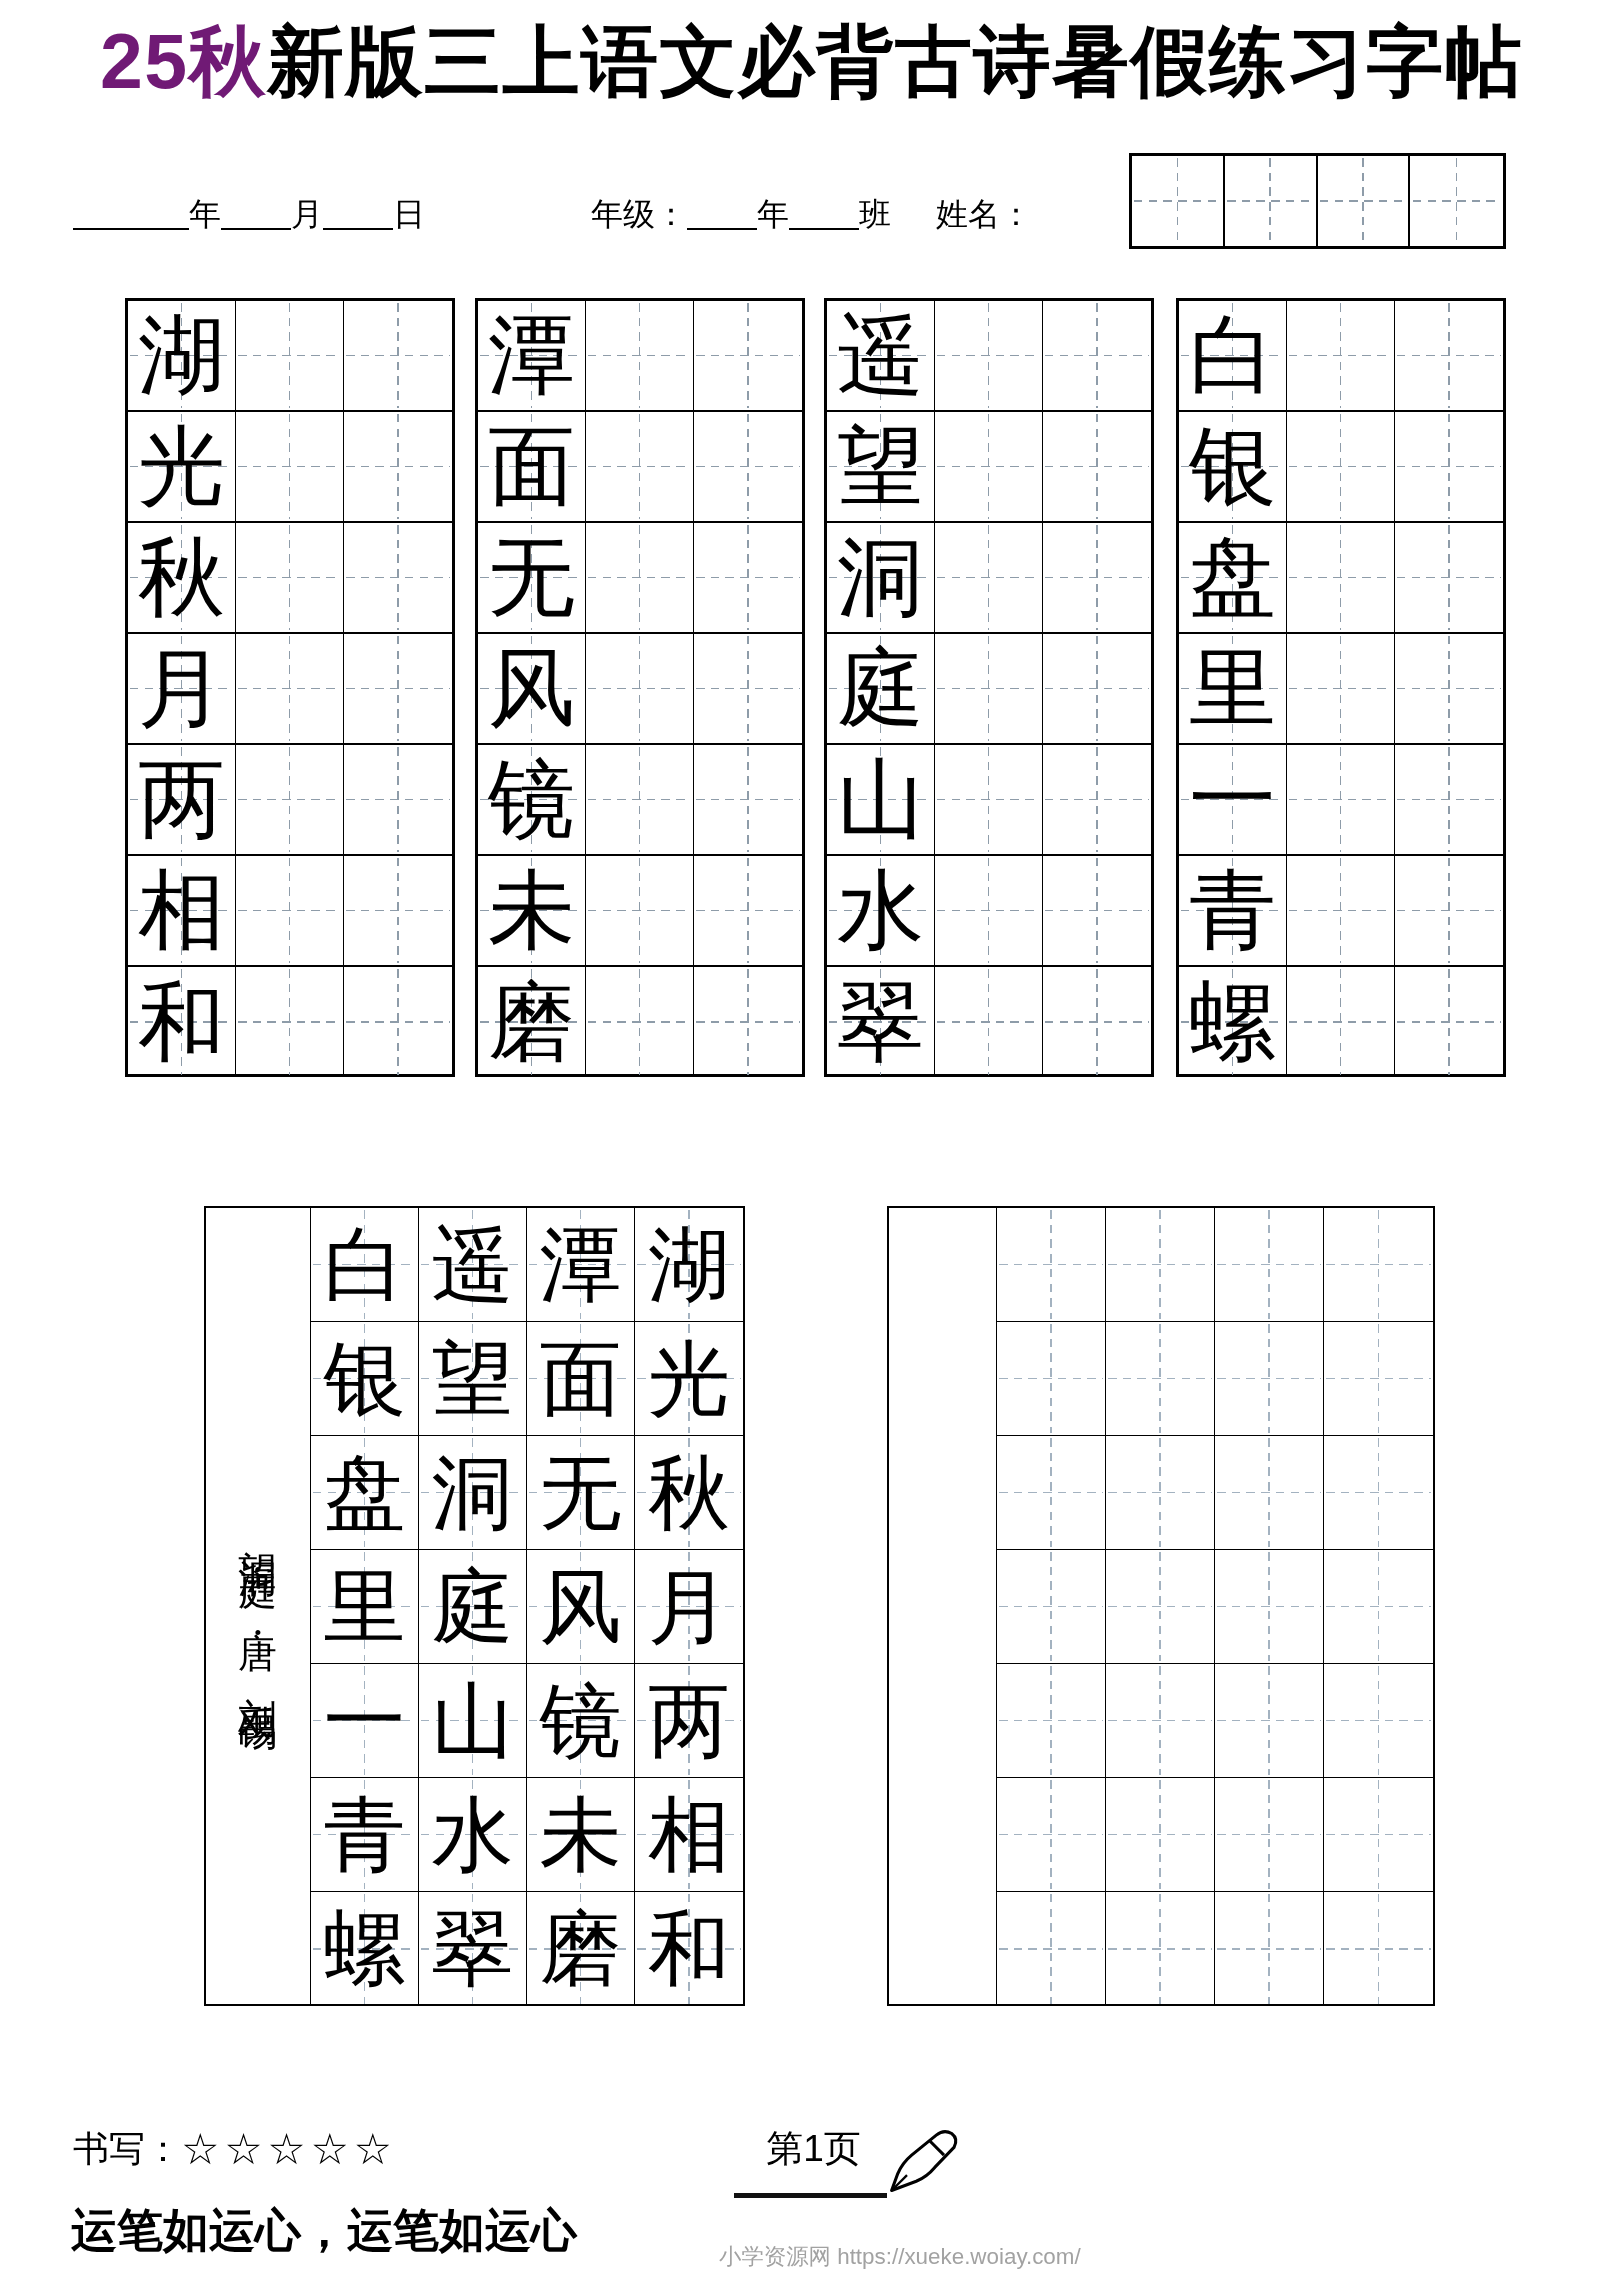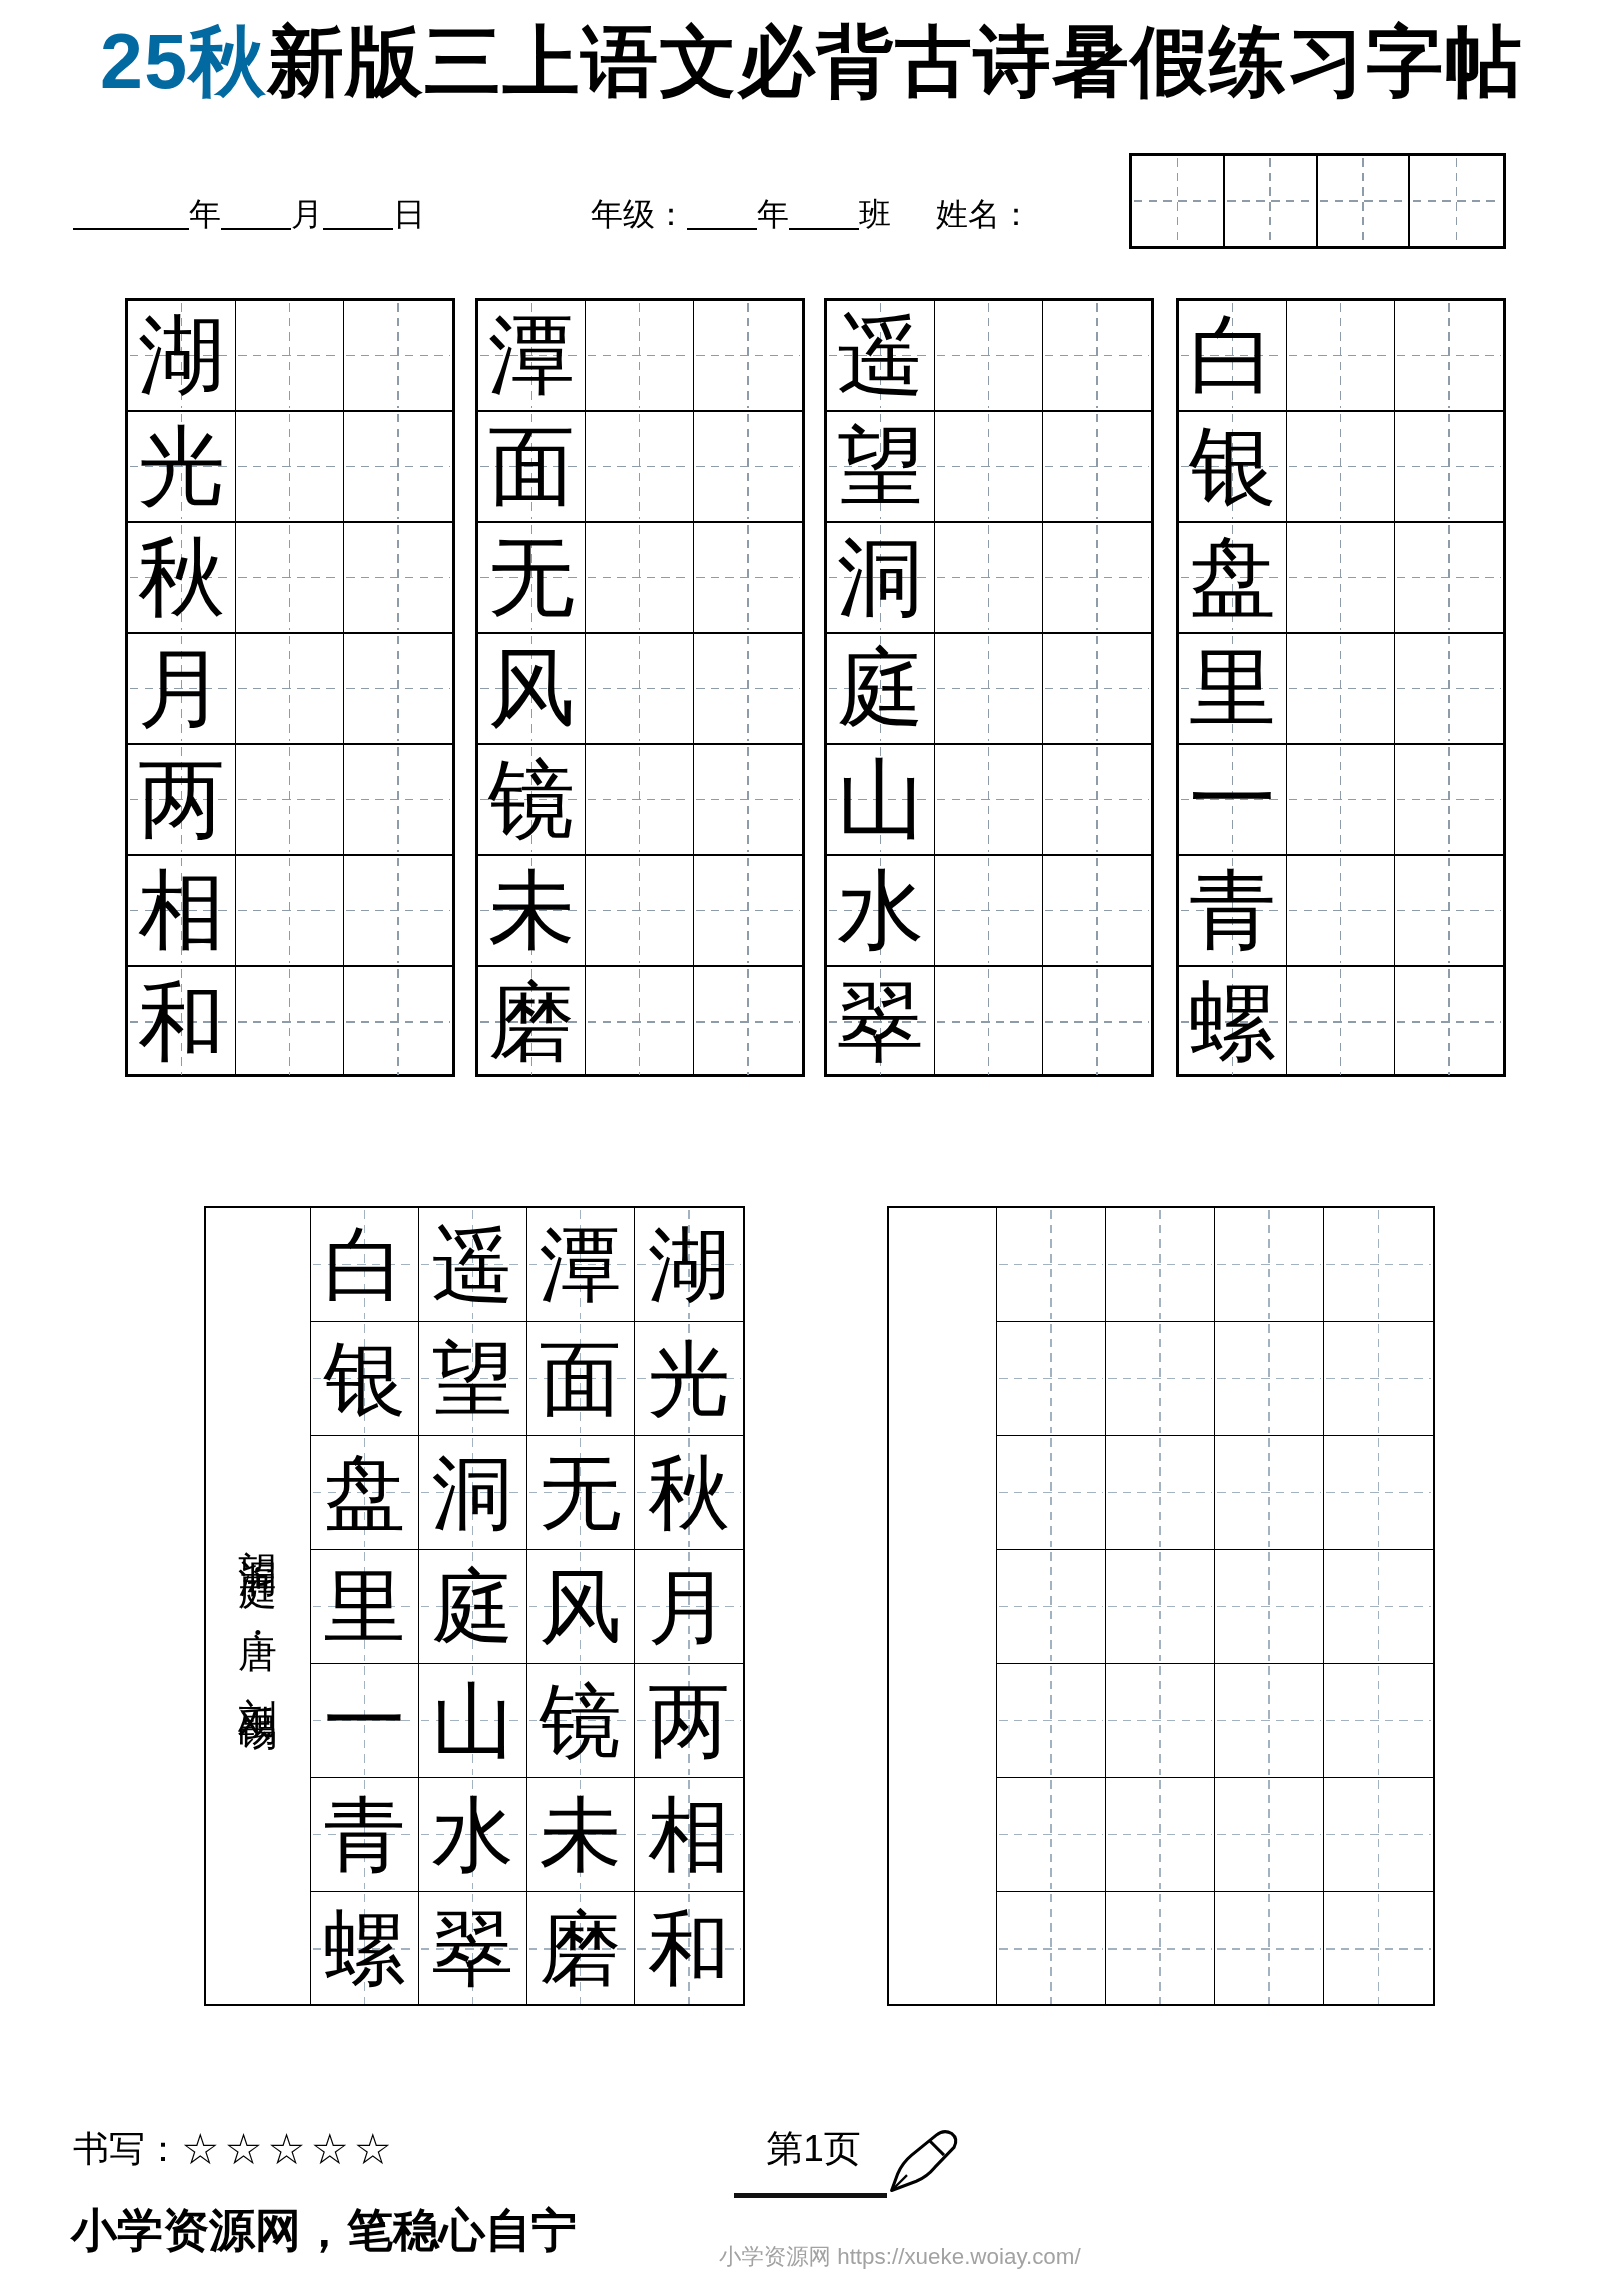--- a/index.html
+++ b/index.html
@@ -2,21 +2,21 @@
 <html style="font-size:12.4px"><head>
 <meta charset="utf-8">
 <style>
   html,body{margin:0;padding:0;background:#fff;}
   .page{position:relative;width:1623px;height:2295px;background:#fff;color:#000;
         font-family:"Liberation Sans",sans-serif;overflow:hidden;}
 
   
   .title{position:absolute;top:10.8px;left:0;width:1623px;text-align:center;
          font-size:77px;font-weight:bold;white-space:nowrap;letter-spacing:1.5px;}
-  .title .red{color:#0369a1;text-align:right;}
+  .title .red{color:#701a75;text-align:right;}
 
   
   .dateline{position:absolute;left:73px;top:193px;font-size:32px;white-space:nowrap;
             font-family:Liberation Serif, serif;}
   .blank{display:inline-block;border-bottom:2.3px solid #000;height:32px;vertical-align:-4.6px;}
   .w150{width:116px;}.w90{width:70px;}
 
   
   .name-grid{position:absolute;left:1129px;top:153px;width:377px;height:96px;
              border:3.1px solid #000;box-sizing:border-box;display:grid;
@@ -432,17 +432,17 @@
 
   <div class="pageno">第1页</div>
   <div class="pageline"></div>
 
   <svg class="pen" width="77" height="73" viewBox="0 0 100 90">
     <path d="M6 84 L14 62 Q20 48 32 38 L64 12 Q74 4 84 10 Q93 17 87 28 L62 54 Q52 66 38 72 Z" fill="none" stroke="#000" stroke-width="4" stroke-linejoin="round"></path>
     <path d="M56 20 L74 38" fill="none" stroke="#000" stroke-width="4"></path>
     <path d="M6 84 L26 64" fill="none" stroke="#000" stroke-width="3"></path>
   </svg>
 
-  <div class="motto">小学资源网，笔稳心自宁</div>
+  <div class="motto">运笔如运心，运笔如运心</div>
   <div class="watermark">小学资源网 https://xueke.woiay.com/</div>
 
 </div>
 
 
 </body></html>

